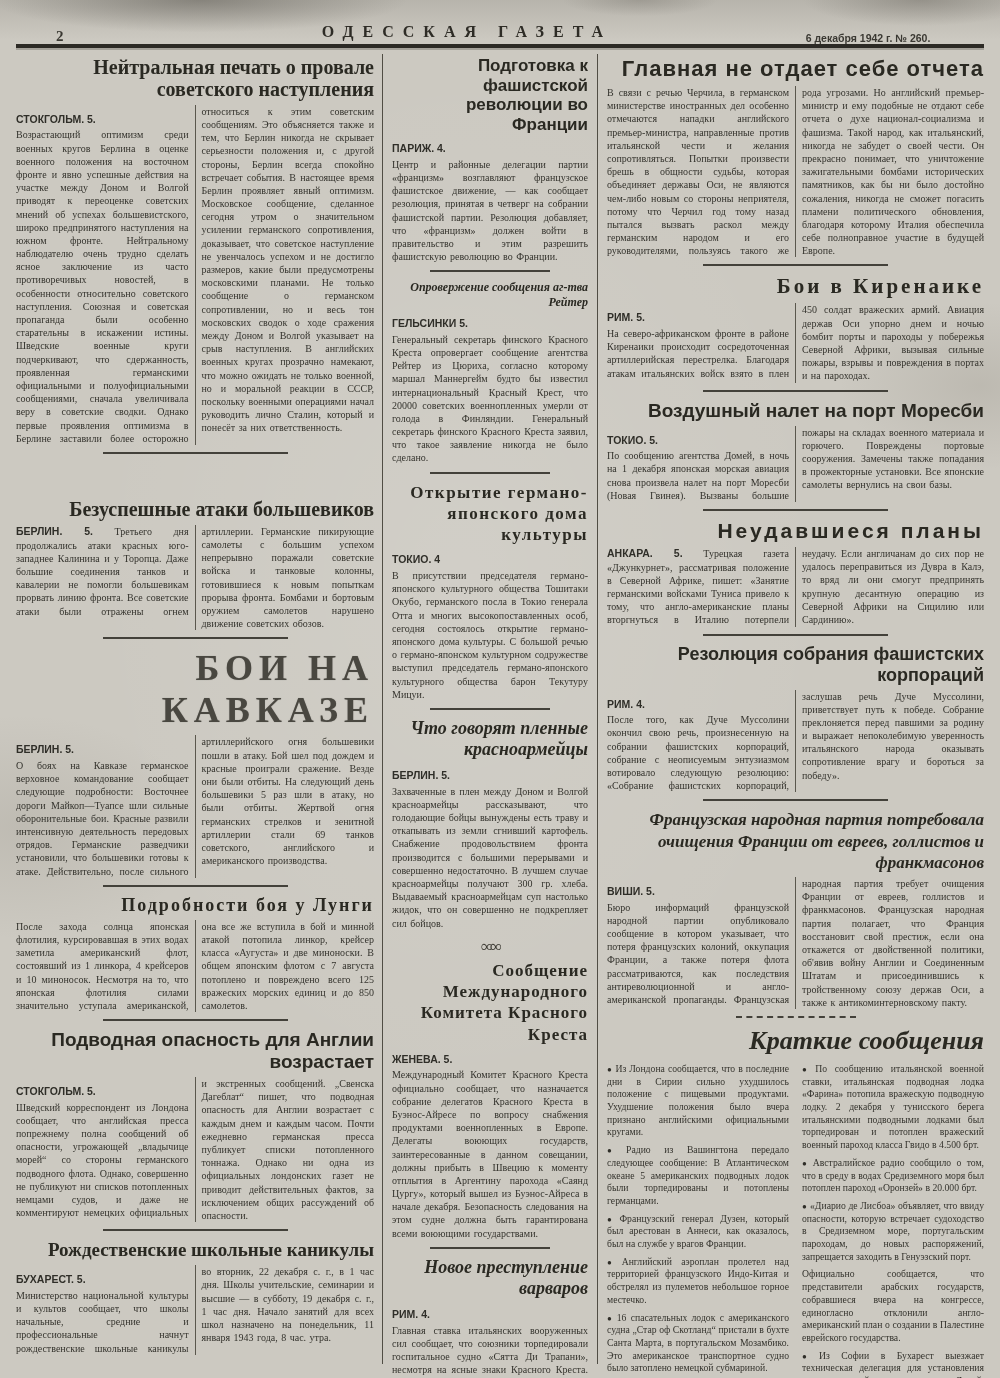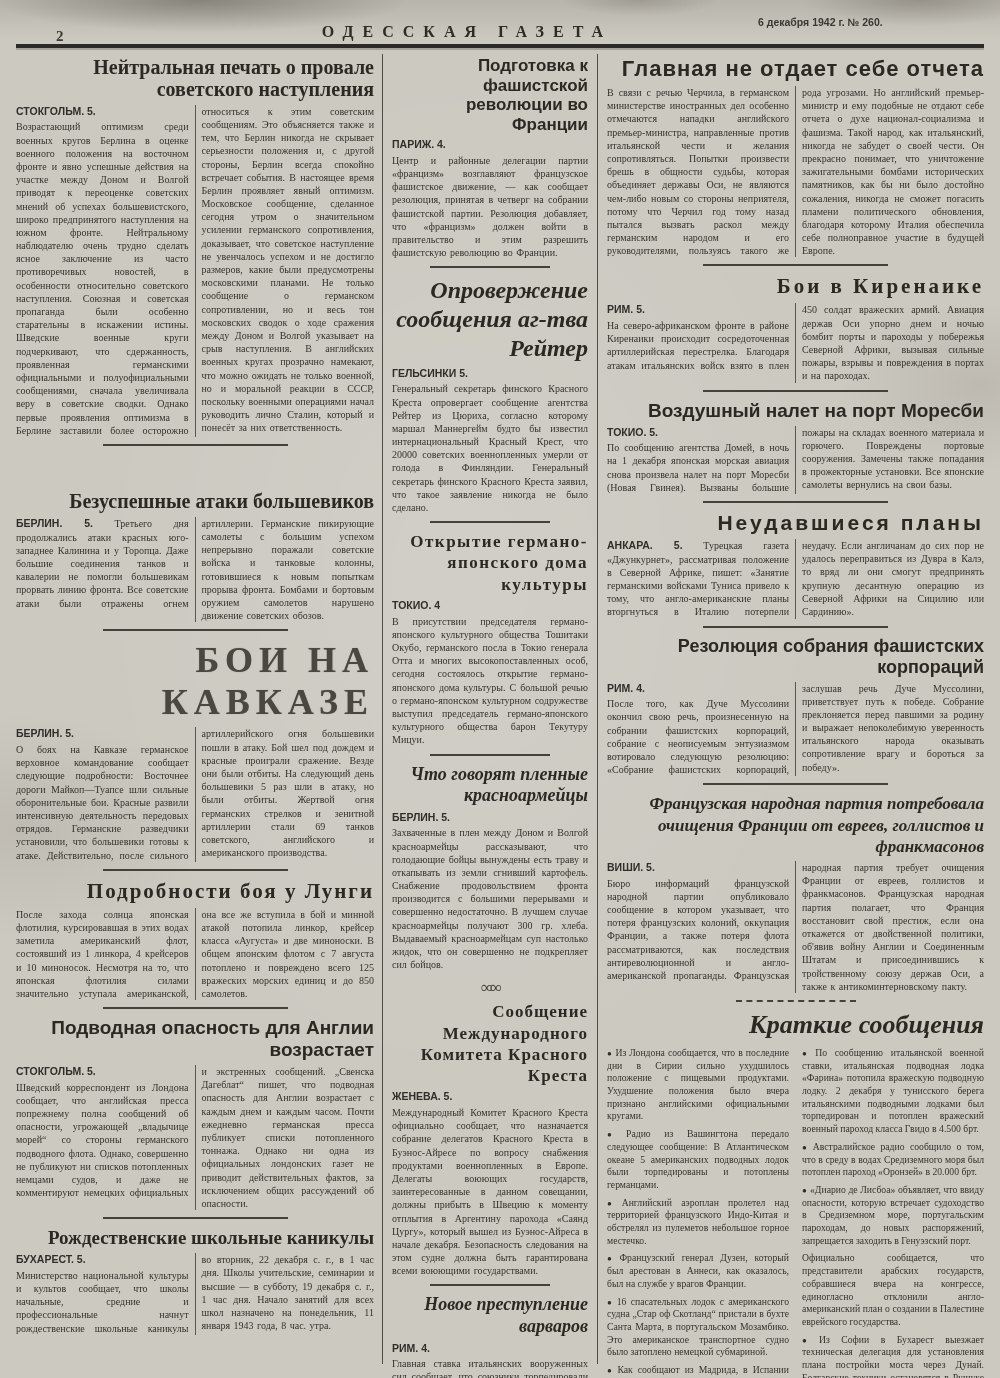--- a/index.html
+++ b/index.html
@@ -21,39 +21,39 @@
     color:#33322d;
     font-family:"Liberation Serif", serif;
     overflow:hidden;
   }
   
   .masthead { display:flex; align-items:flex-end; height:34px;
     border-bottom:4px solid #2c2a25; box-shadow:0 2px 0 rgba(44,42,37,.25); }
   .mh-page { width:120px; font:bold 15px/1 "Liberation Serif", serif; color:#3a3832; padding-left:40px; }
   .mh-title { flex:1; text-align:center; font:bold 16px/1 "Liberation Serif", serif;
     letter-spacing:9px; color:#2e2c26; padding-bottom:4px; }
-  .mh-issue { width:220px; text-align:left; font:bold 10.5px/1 "Liberation Sans", sans-serif;
-    color:#3a3832; padding-bottom:17px; padding-right:6px; }
+  .mh-issue { width:220px; text-align:center; font:bold 10.5px/1 "Liberation Sans", sans-serif;
+    color:#3a3832; padding-bottom:1px; padding-right:6px; }
   
   .cols { display:flex; margin-top:6px; height:1310px; }
   .col-left  { width:366px; padding-right:8px; box-sizing:border-box; }
   .col-mid   { width:216px; padding:0 9px; box-sizing:border-box;
                border-left:1px solid #504d44; border-right:1px solid #504d44; }
   .col-right { flex:1; padding-left:9px; box-sizing:border-box; }
   
   .article { margin-bottom:7px; }
   .hl { text-align:right; color:#2a2922; margin:2px 0 4px 0; }
   .hl-serif   { font-family:"Liberation Serif", serif; font-weight:bold; }
   .hl-sans    { font-family:"Liberation Sans", sans-serif; font-weight:bold; }
   .hl-italic  { font-family:"Liberation Serif", serif; font-weight:bold; font-style:italic; }
   .worn { color:#494740; text-shadow:0 0 1px rgba(73,71,64,.4); }
   .twocol { column-count:2; column-gap:13px; column-rule:1px solid #5a574d; text-align:justify; }
   .body { font-size:10px; line-height:1.32; color:#34332d; margin:0;
           font-family:"Liberation Serif", serif; word-spacing:1px; }
-  .dateline { font:bold 10.5px/1.3 "Liberation Sans", sans-serif; color:#2f2e28; margin:0 0 2px 0; }
+  .dateline { font:bold 10.5px/1.3 "Liberation Sans", sans-serif; color:#2f2e28; margin:8px 0 2px 0; }
   .dl-inline { font:bold 10.5px/1.3 "Liberation Sans", sans-serif; color:#2f2e28; }
   .divider { width:185px; border-top:2px solid #43413a; margin:7px auto 8px auto; height:0; }
   .divider.short { width:120px; }
   .ornament { text-align:center; font-size:17px; letter-spacing:-3px; color:#3c3a33; margin:2px 0 3px 0; }
   
   .briefs { column-count:2; column-gap:13px; text-align:justify; }
   .brief { font-size:9.7px; line-height:1.31; margin:0 0 5px 0; color:#34332d;
            font-family:"Liberation Serif", serif; break-inside:avoid; }
   .bullet { font-size:8px; margin-right:3px; color:#2f2e28; }
 </style>
@@ -92,21 +92,21 @@
       <div class="article">
         <div class="hl hl-serif worn" style="font-size:36px; letter-spacing:6px;">БОИ НА КАВКАЗЕ</div>
         <div class="twocol">
           <p class="dateline">БЕРЛИН. 5.</p>
           <p class="body">О боях на Кавказе германское верховное командование сообщает следующие подробности: Восточнее дороги Майкоп—Туапсе шли сильные оборонительные бои. Красные развили интенсивную деятельность передовых отрядов. Германские разведчики установили, что большевики готовы к атаке. Действительно, после сильного артиллерийского огня большевики пошли в атаку. Бой шел под дождем и красные проиграли сражение. Везде они были отбиты. На следующий день большевики 5 раз шли в атаку, но были отбиты. Жертвой огня германских стрелков и зенитной артиллерии стали 69 танков советского, английского и американского производства.</p>
         </div>
       </div>
       <div class="divider"></div>
 
       <div class="article">
-        <div class="hl hl-serif" style="font-size:21px; letter-spacing:2px;">Подробности боя у Лунги</div>
+        <div class="hl hl-serif" style="font-size:18px; letter-spacing:2px;">Подробности боя у Лунги</div>
         <div class="twocol">
           <p class="body">После захода солнца японская флотилия, курсировавшая в этих водах заметила американский флот, состоявший из 1 линкора, 4 крейсеров и 10 миноносок. Несмотря на то, что японская флотилия силами значительно уступала американской, она все же вступила в бой и минной атакой потопила линкор, крейсер класса «Аугуста» и две миноноски. В общем японским флотом с 7 августа потоплено и повреждено всего 125 вражеских морских единиц и до 850 самолетов.</p>
         </div>
       </div>
       <div class="divider"></div>
 
       <div class="article">
         <div class="hl hl-sans" style="font-size:19px;">Подводная опасность для Англии возрастает</div>
         <div class="twocol">
           <p class="dateline">СТОКГОЛЬМ. 5.</p>
@@ -128,21 +128,21 @@
     <div class="col-mid">
 
       <div class="article">
         <div class="hl hl-sans" style="font-size:17px; line-height:1.15;">Подготовка к фашистской революции во Франции</div>
         <p class="dateline">ПАРИЖ. 4.</p>
         <p class="body" style="text-align:justify;">Центр и районные делегации партии «францизм» возглавляют французское фашистское движение, — как сообщает резолюция, принятая в четверг на собрании фашистской партии. Резолюция добавляет, что «францизм» должен войти в правительство и этим разрешить фашистскую революцию во Франции.</p>
       </div>
       <div class="divider short"></div>
 
       <div class="article">
-        <div class="hl hl-italic" style="font-size:24px; line-height:1.2;">Опровержение сообщения аг-тва Рейтер</div>
+        <div class="hl hl-italic" style="font-size:12px; line-height:1.2;">Опровержение сообщения аг-тва Рейтер</div>
         <p class="dateline">ГЕЛЬСИНКИ 5.</p>
         <p class="body" style="text-align:justify;">Генеральный секретарь финского Красного Креста опровергает сообщение агентства Рейтер из Цюриха, согласно которому маршал Маннергейм будто бы известил интернациональный Красный Крест, что 20000 советских военнопленных умерли от голода в Финляндии. Генеральный секретарь финского Красного Креста заявил, что такое заявление никогда не было сделано.</p>
       </div>
       <div class="divider short"></div>
 
       <div class="article">
         <div class="hl hl-serif" style="font-size:17px; line-height:1.25; letter-spacing:1.5px;">Открытие германо-японского дома культуры</div>
         <p class="dateline">ТОКИО. 4</p>
         <p class="body" style="text-align:justify;">В присутствии председателя германо-японского культурного общества Тошитаки Окубо, германского посла в Токио генерала Отта и многих высокопоставленных особ, сегодня состоялось открытие германо-японского дома культуры. С большой речью о германо-японском культурном содружестве выступил председатель германо-японского культурного общества барон Текутуру Мицуи.</p>
       </div>
@@ -222,22 +222,22 @@
           <p class="body">Бюро информаций французской народной партии опубликовало сообщение в котором указывает, что потеря французских колоний, оккупация Франции, а также потеря флота рассматриваются, как последствия антиреволюционной и англо-американской пропаганды. Французская народная партия требует очищения Франции от евреев, голлистов и франкмасонов. Французская народная партия полагает, что Франция восстановит свой престиж, если она откажется от двойственной политики, об'явив войну Англии и Соединенным Штатам и присоединившись к тройственному союзу держав Оси, а также к антикоминтерновскому пакту.</p>
         </div>
       </div>
       <div class="divider short" style="border-top-style:dashed;"></div>
 
       <div class="article">
         <div class="hl hl-italic" style="font-size:26px; margin-bottom:7px;">Краткие сообщения</div>
         <div class="briefs">
           <p class="brief"><span class="bullet">●</span><span>Из Лондона сообщается, что в последние дни в Сирии сильно ухудшилось положение с пищевыми продуктами. Ухудшение положения было вчера признано английскими официальными кругами.</span></p>
           <p class="brief"><span class="bullet">●</span><span>Радио из Вашингтона передало следующее сообщение: В Атлантическом океане 5 американских подводных лодок были торпедированы и потоплены германцами.</span></p>
+          <p class="brief"><span class="bullet">●</span><span>Французский генерал Дузен, который был арестован в Аннеси, как оказалось, был на службе у врагов Франции.</span></p>
           <p class="brief"><span class="bullet">●</span><span>Английский аэроплан пролетел над территорией французского Индо-Китая и обстрелял из пулеметов небольшое горное местечко.</span></p>
-          <p class="brief"><span class="bullet">●</span><span>Французский генерал Дузен, который был арестован в Аннеси, как оказалось, был на службе у врагов Франции.</span></p>
           <p class="brief"><span class="bullet">●</span><span>16 спасательных лодок с американского судна „Стар оф Скотланд“ пристали в бухте Санта Марта, в португальском Мозамбико. Это американское транспортное судно было затоплено немецкой субмариной.</span></p>
           <p class="brief"><span class="bullet">●</span><span>Как сообщают из Мадрида, в Испании увеличен рацион хлеба ввиду того, что урожай этого года намного превысил урожай прошлого года. Урожай ржи и картофеля в этом году также весьма удовлетворителен.</span></p>
           <p class="brief"><span class="bullet">●</span><span>По сообщению итальянской военной ставки, итальянская подводная лодка «Фарина» потопила вражескую подводную лодку. 2 декабря у тунисского берега итальянскими подводными лодками был торпедирован и потоплен вражеский военный пароход класса Гвидо в 4.500 брт.</span></p>
           <p class="brief"><span class="bullet">●</span><span>Австралийское радио сообщило о том, что в среду в водах Средиземного моря был потоплен пароход «Оронзей» в 20.000 брт.</span></p>
           <p class="brief"><span class="bullet">●</span><span>«Диарио де Лисбоа» объявляет, что ввиду опасности, которую встречает судоходство в Средиземном море, португальским пароходам, до новых распоряжений, запрещается заходить в Генуэзский порт.</span></p>
           <p class="brief"><span>Официально сообщается, что представители арабских государств, собравшиеся вчера на конгрессе, единогласно отклонили англо-американский план о создании в Палестине еврейского государства.</span></p>
           <p class="brief"><span class="bullet">●</span><span>Из Софии в Бухарест выезжает техническая делегация для установления плана постройки моста через Дунай. Болгарские техники остановятся в Рущуке для изучения местности и через два дня прибудут в Бухарест.</span></p>
         </div>
       </div>
 

